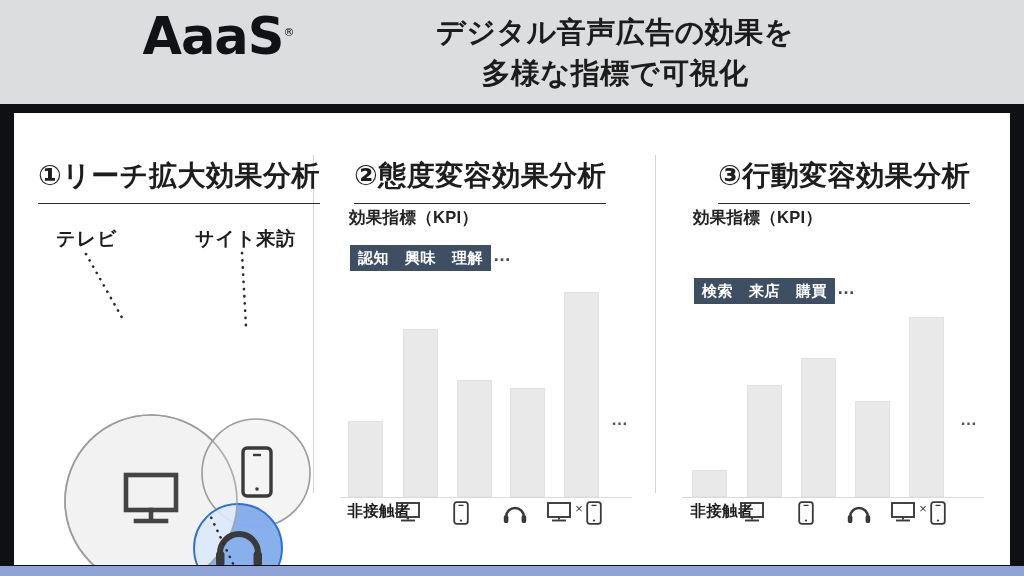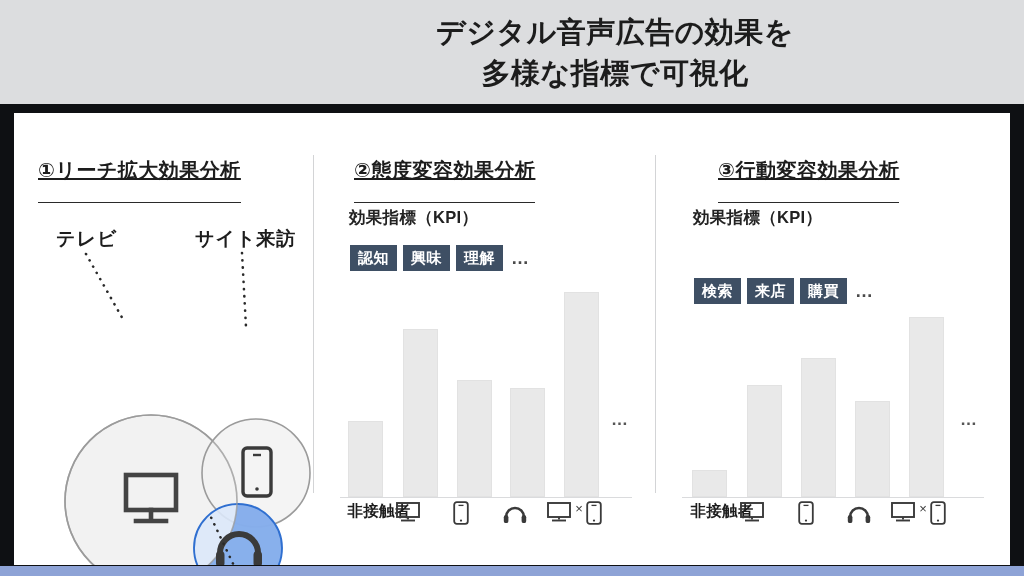--- a/index.html
+++ b/index.html
@@ -58,39 +58,39 @@
     overflow: hidden;
   }
   .vdivider {
     position: absolute; top: 42px; width: 1px; height: 338px;
     background: #d3d4d6;
   }
 
   
   .sec-head {
     position: absolute;
-    font-size: 20px; font-weight: 700; color: #1d1d1d;
+    font-size: 28px; font-weight: 700; color: #1d1d1d;
     letter-spacing: 0.5px;
     border-bottom: 1.6px solid #2a2a2a;
-    padding-bottom: 18px; white-space: nowrap; text-decoration: underline;
+    padding-bottom: 8px; white-space: nowrap;
   }
 
   
   #venn-wrap { position: absolute; left: 0px; top: 0px; width: 316px; height: 335px; }
   .venn-label {
     position: absolute; font-size: 19px; font-weight: 700; color: #1d1d1d;
     letter-spacing: 1px; white-space: nowrap;
   }
 
   
   .kpi-title {
     position: absolute; font-size: 16.5px; font-weight: 700;
     color: #222; white-space: nowrap; letter-spacing: 0.3px;
   }
-  .kpi-row { position: absolute; display: flex; align-items: center; gap: 6px; }
+  .kpi-row { position: absolute; display: flex; gap: 0; }
   .kpi-badge {
     background: #3e4f64; color: #ffffff;
     font-size: 15px; font-weight: 700; letter-spacing: 0.5px;
     padding: 4px 8px 5px 8px; white-space: nowrap; line-height: 1.15;
   }
   .kpi-ellip {
     color: #4a4a4a; font-size: 18px; font-weight: 700;
     letter-spacing: 2px; padding-left: 2px;
   }
 
@@ -116,20 +116,21 @@
   }
   .times { font-size: 13px; color: #3a3a3a; margin: 0 3px; }
 </style>
 </head>
 <body>
 
 <div id="page">
 
   <div id="header">
     <div id="logo-block">
+      <div id="logo-word"><span>AaaS</span><span id="logo-reg">®</span></div>
     </div>
     <div id="header-title">
       <div>デジタル音声広告の効果を</div>
       <div>多様な指標で可視化</div>
     </div>
   </div>
 
   <div id="frame"></div>
 
   <div id="panel">

